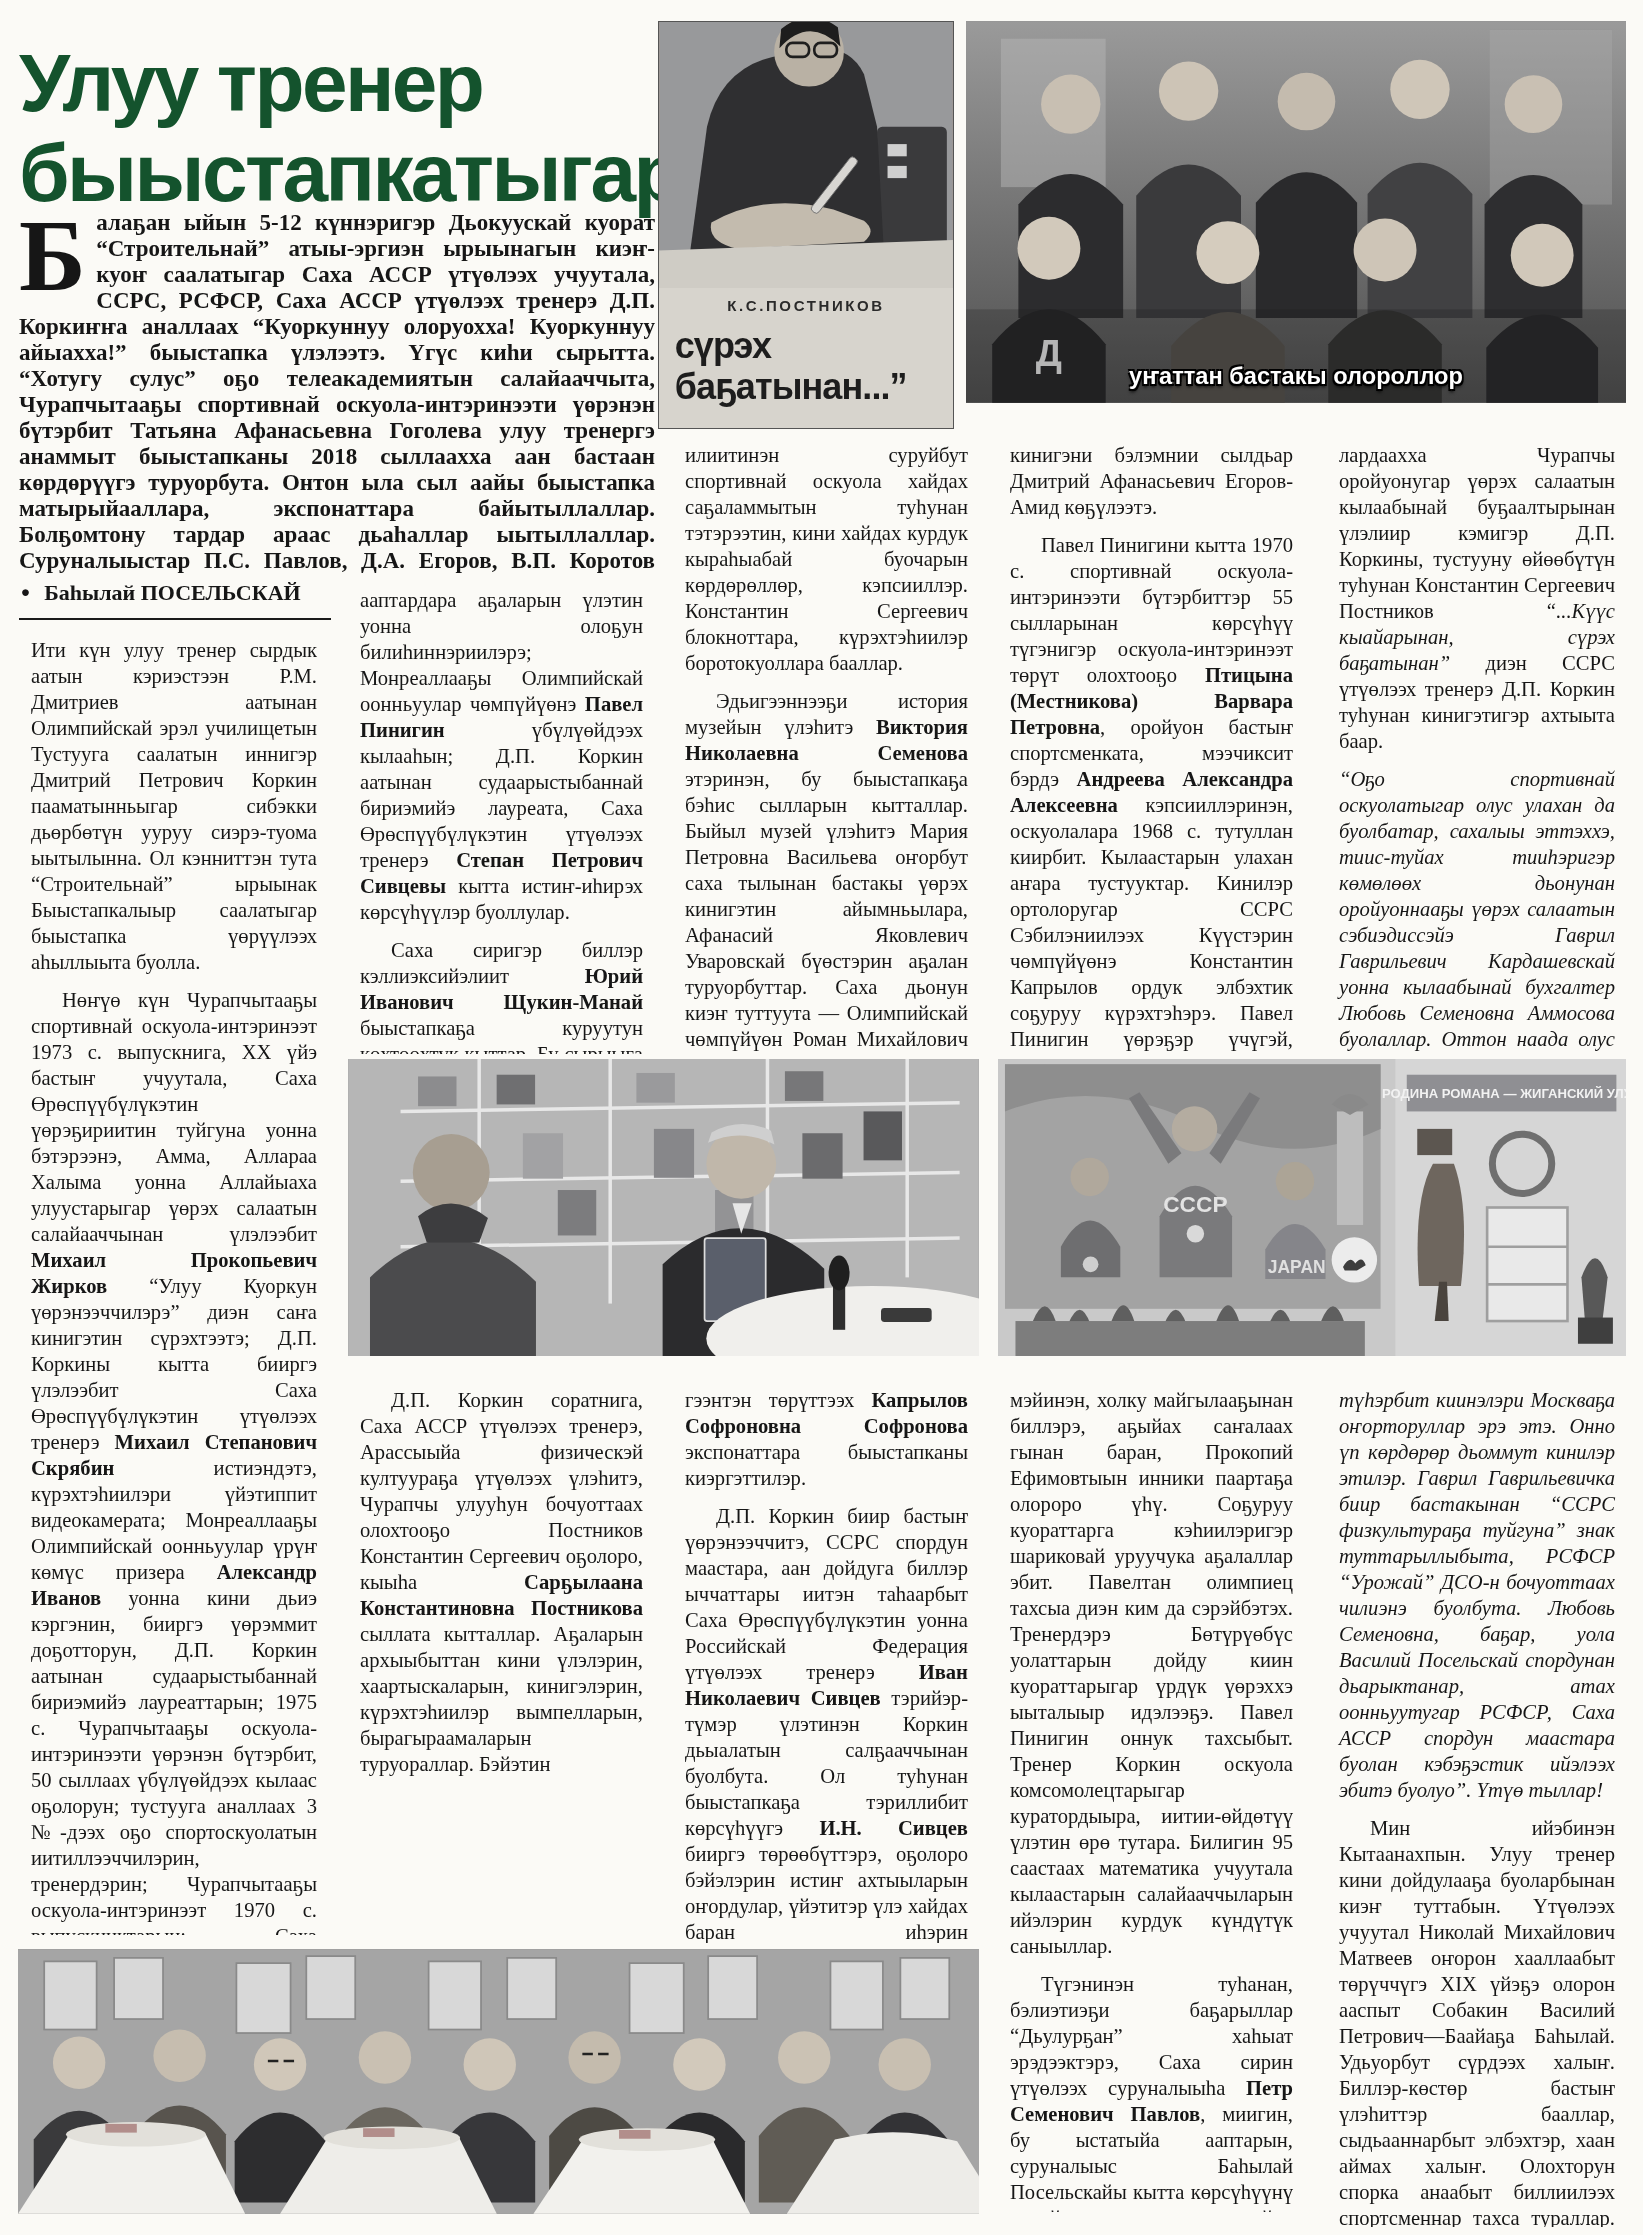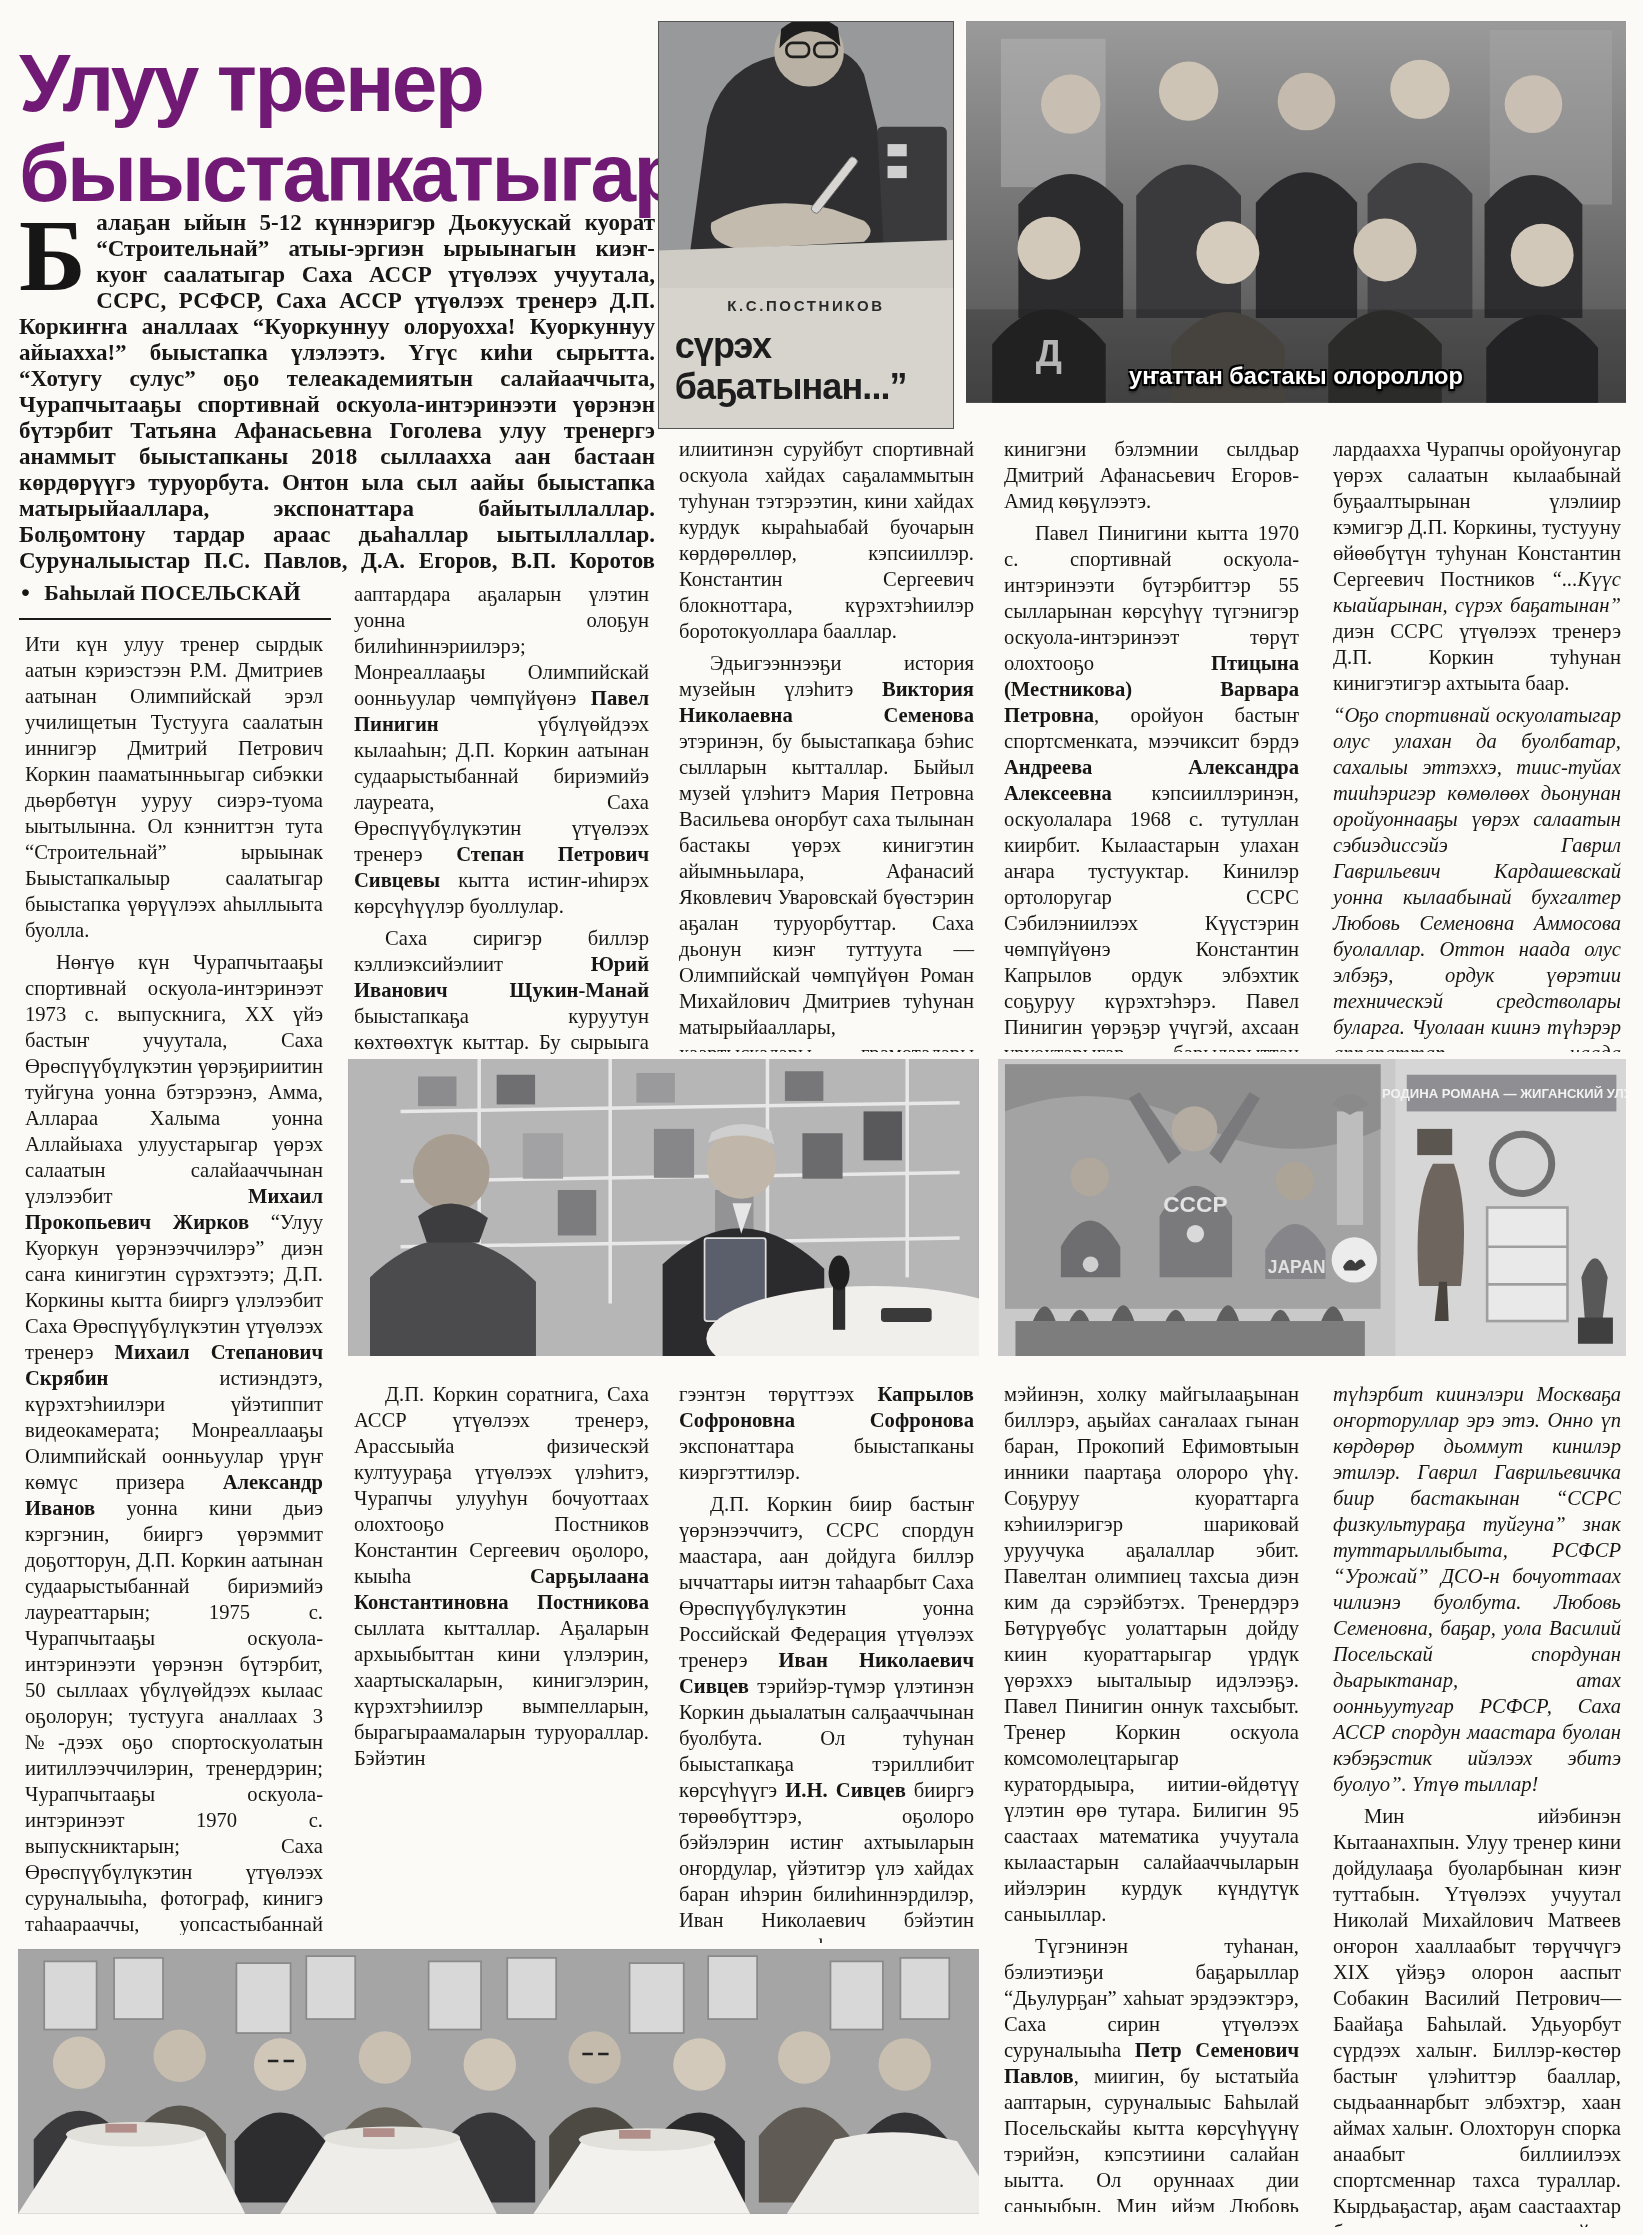--- a/index.html
+++ b/index.html
@@ -1,26 +1,26 @@
 <!DOCTYPE html>
 <html style="font-size:14px"><head>
 <meta charset="utf-8">
 <style>
   html,body{margin:0;padding:0;background:#e8e6e1}
   #page{position:relative;width:1644px;height:2236px;background:#fbfaf6;color:#161616;
         font-family:"Liberation Serif",serif;overflow:hidden}
   .abs{position:absolute}
   .headline{font-family:"Liberation Sans",sans-serif;font-weight:800;font-size:82px;
-            line-height:90px;letter-spacing:-2.6px;color:#701a75;white-space:nowrap}
+            line-height:90px;letter-spacing:-2.6px;color:#14532d;white-space:nowrap}
   .lead{font-weight:bold;font-size:23px;line-height:26px;text-align:justify;overflow:hidden}
   .dropcap{float:left;font-size:101px;line-height:82px;font-weight:bold;margin:5.2px 10.5px 0 0}
   .byline{font-size:22px;font-weight:bold;border-bottom:2.6px solid #1a1a1a;padding:0 0 12.2px 1.7px}
   .byline .bullet{font-size:15.7px;vertical-align:2.6px;margin-right:14px}
   .colblock{font-size:20.6px;line-height:26px;text-align:justify;overflow:hidden}
-  .colblock p{margin:6px;text-indent:31px}
+  .colblock p{margin:12px;text-indent:31px}
   .colblock p.cont{text-indent:0}
   .colblock p.ital{font-style:italic}
   .photo{position:absolute;overflow:hidden;background:#8d8d8d}
   .photo svg{display:block}
   .cover{position:absolute;background:#f97316;border:0.9px solid #555;overflow:hidden}
   .cover-band{position:absolute;left:0;right:0;bottom:0;height:140px;background:#d7d4cd}
   .cover-author{position:absolute;left:0;right:0;top:8.7px;text-align:center;
                 font-family:"Liberation Sans",sans-serif;font-weight:bold;font-size:15px;
                 letter-spacing:2.6px;color:#2a2a2a}
   .cover-title{position:absolute;left:15.7px;top:37px;font-family:"Liberation Sans",sans-serif;

